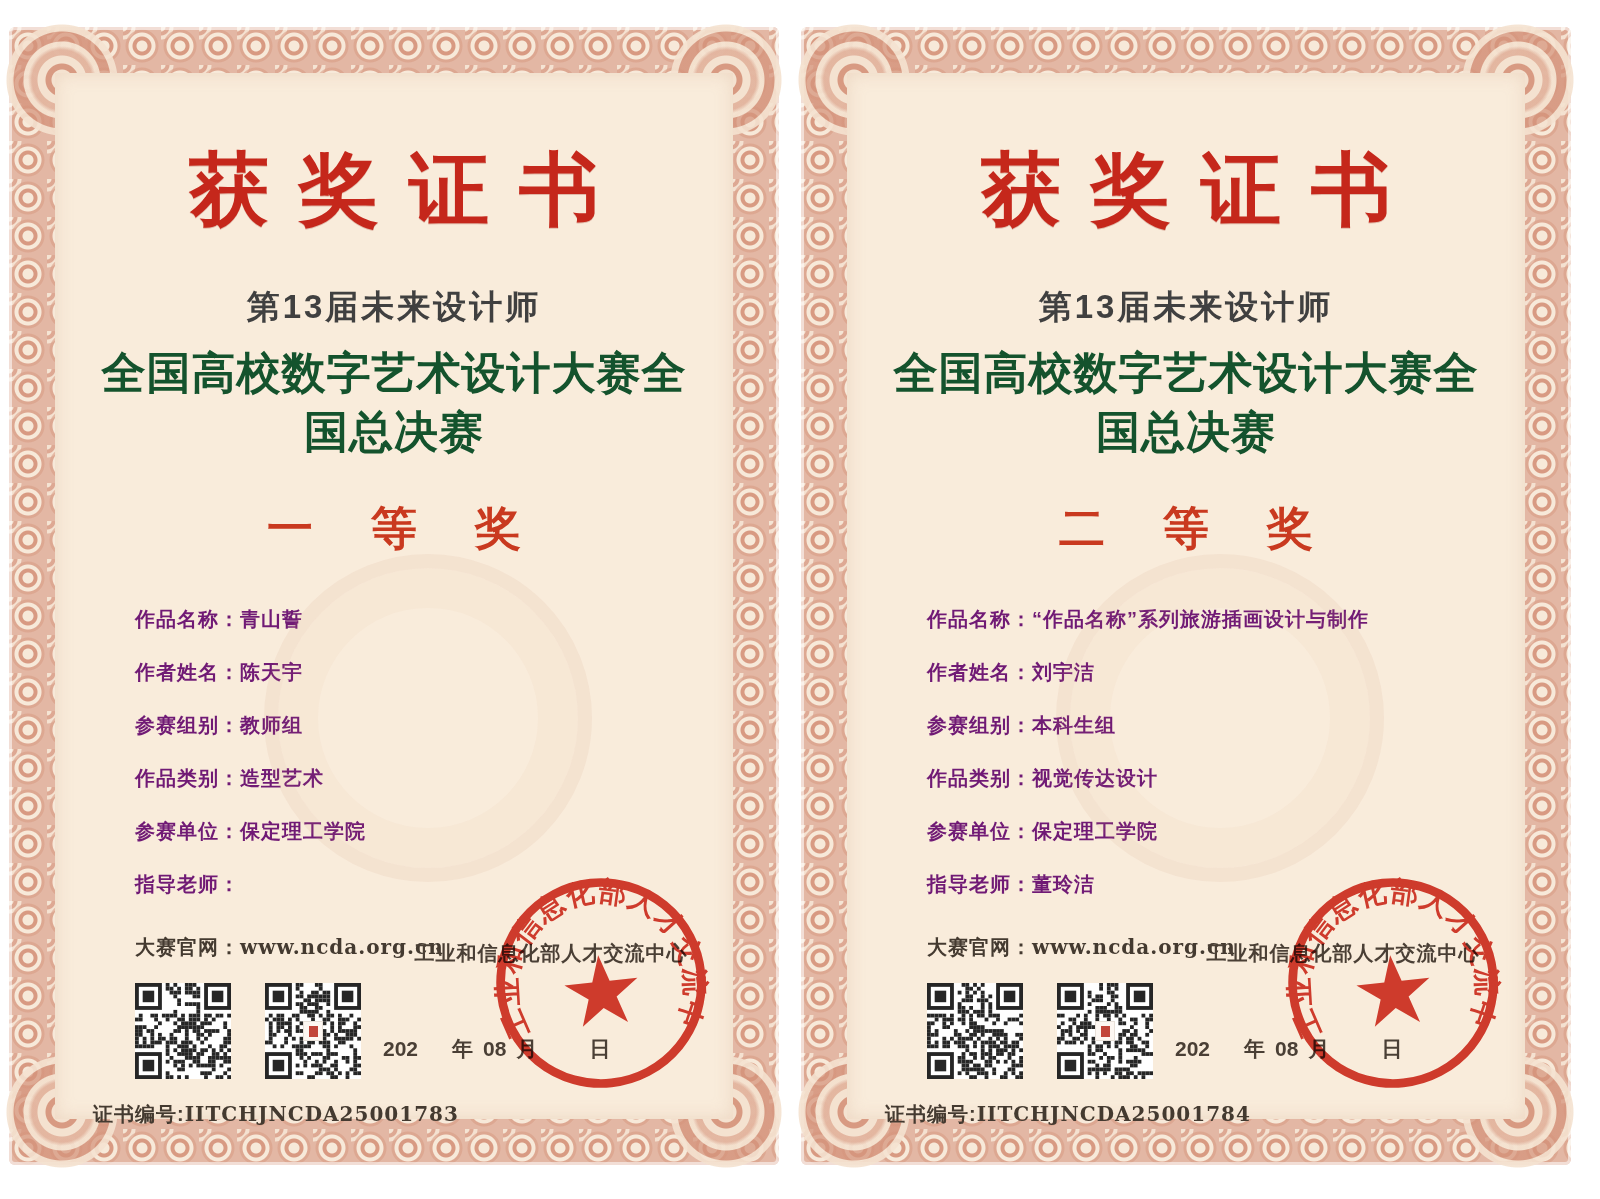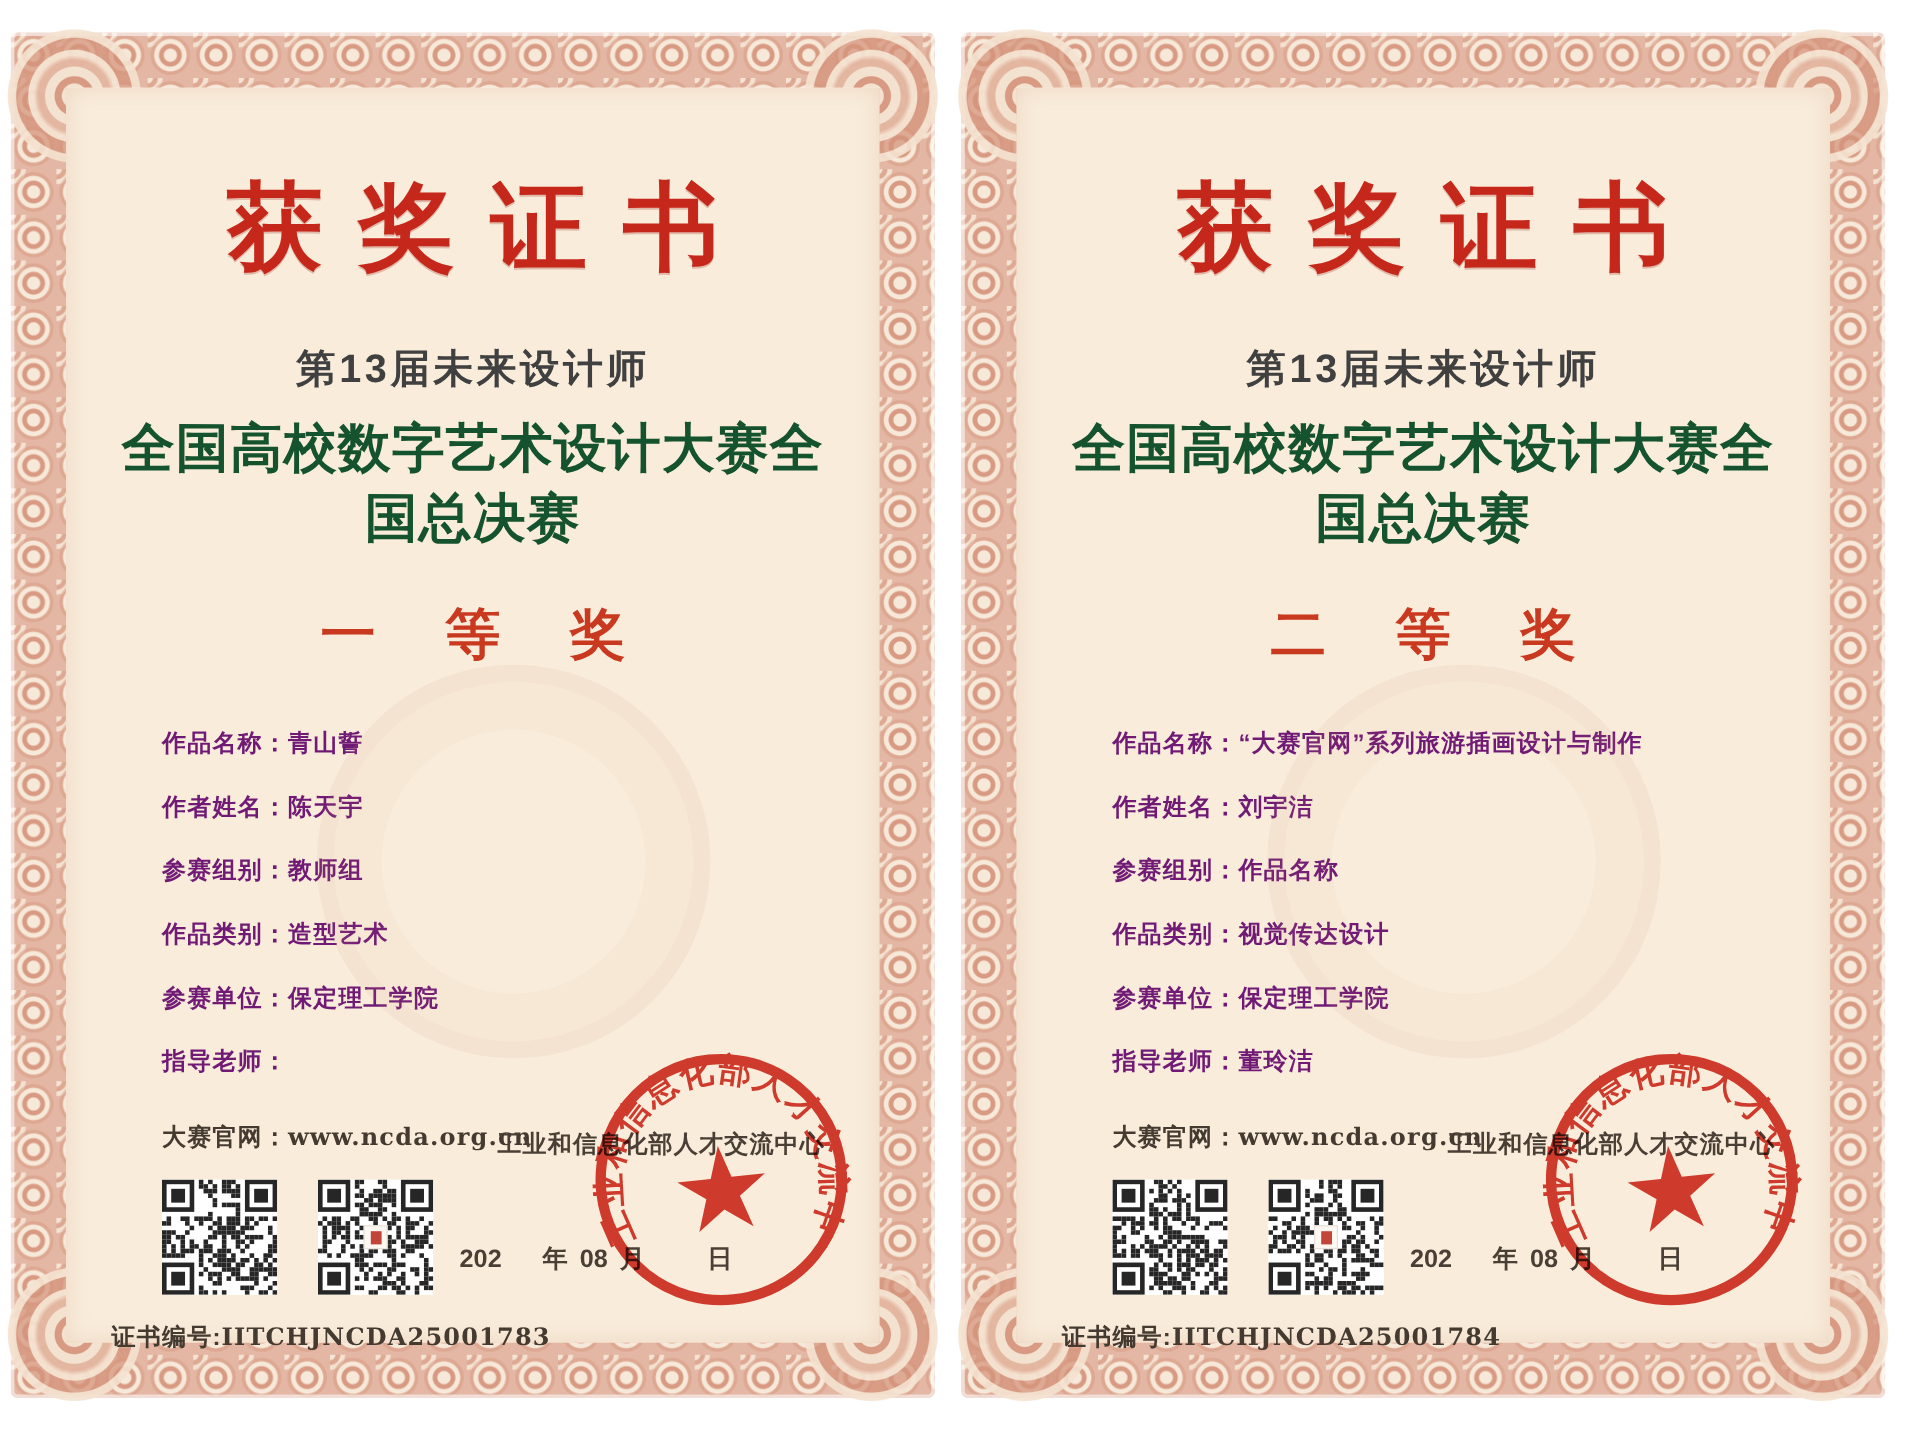--- a/index.html
+++ b/index.html
@@ -638,27 +638,27 @@
     <div class="corner br"></div>
 
     <div class="paper">
       <div class="cert-title">获奖证书</div>
       <div class="cert-edition">第13届未来设计师</div>
       <div class="cert-competition">全国高校数字艺术设计大赛全国总决赛</div>
       <div class="cert-award">二等奖</div>
 
       <div class="fields">
         <div class="field-row">
-          <span class="field-label">作品名称：</span><span class="field-value">“大赛官网”系列旅游插画设计与制作</span>
+          <span class="field-label">作品名称：</span><span class="field-value">“作品名称”系列旅游插画设计与制作</span>
         </div>
         <div class="field-row">
           <span class="field-label">作者姓名：</span><span class="field-value">刘宇洁</span>
         </div>
         <div class="field-row">
-          <span class="field-label">参赛组别：</span><span class="field-value">作品名称</span>
+          <span class="field-label">参赛组别：</span><span class="field-value">本科生组</span>
         </div>
         <div class="field-row">
           <span class="field-label">作品类别：</span><span class="field-value">视觉传达设计</span>
         </div>
         <div class="field-row">
           <span class="field-label">参赛单位：</span><span class="field-value">保定理工学院</span>
         </div>
         <div class="field-row">
           <span class="field-label">指导老师：</span><span class="field-value">董玲洁</span>
         </div>

